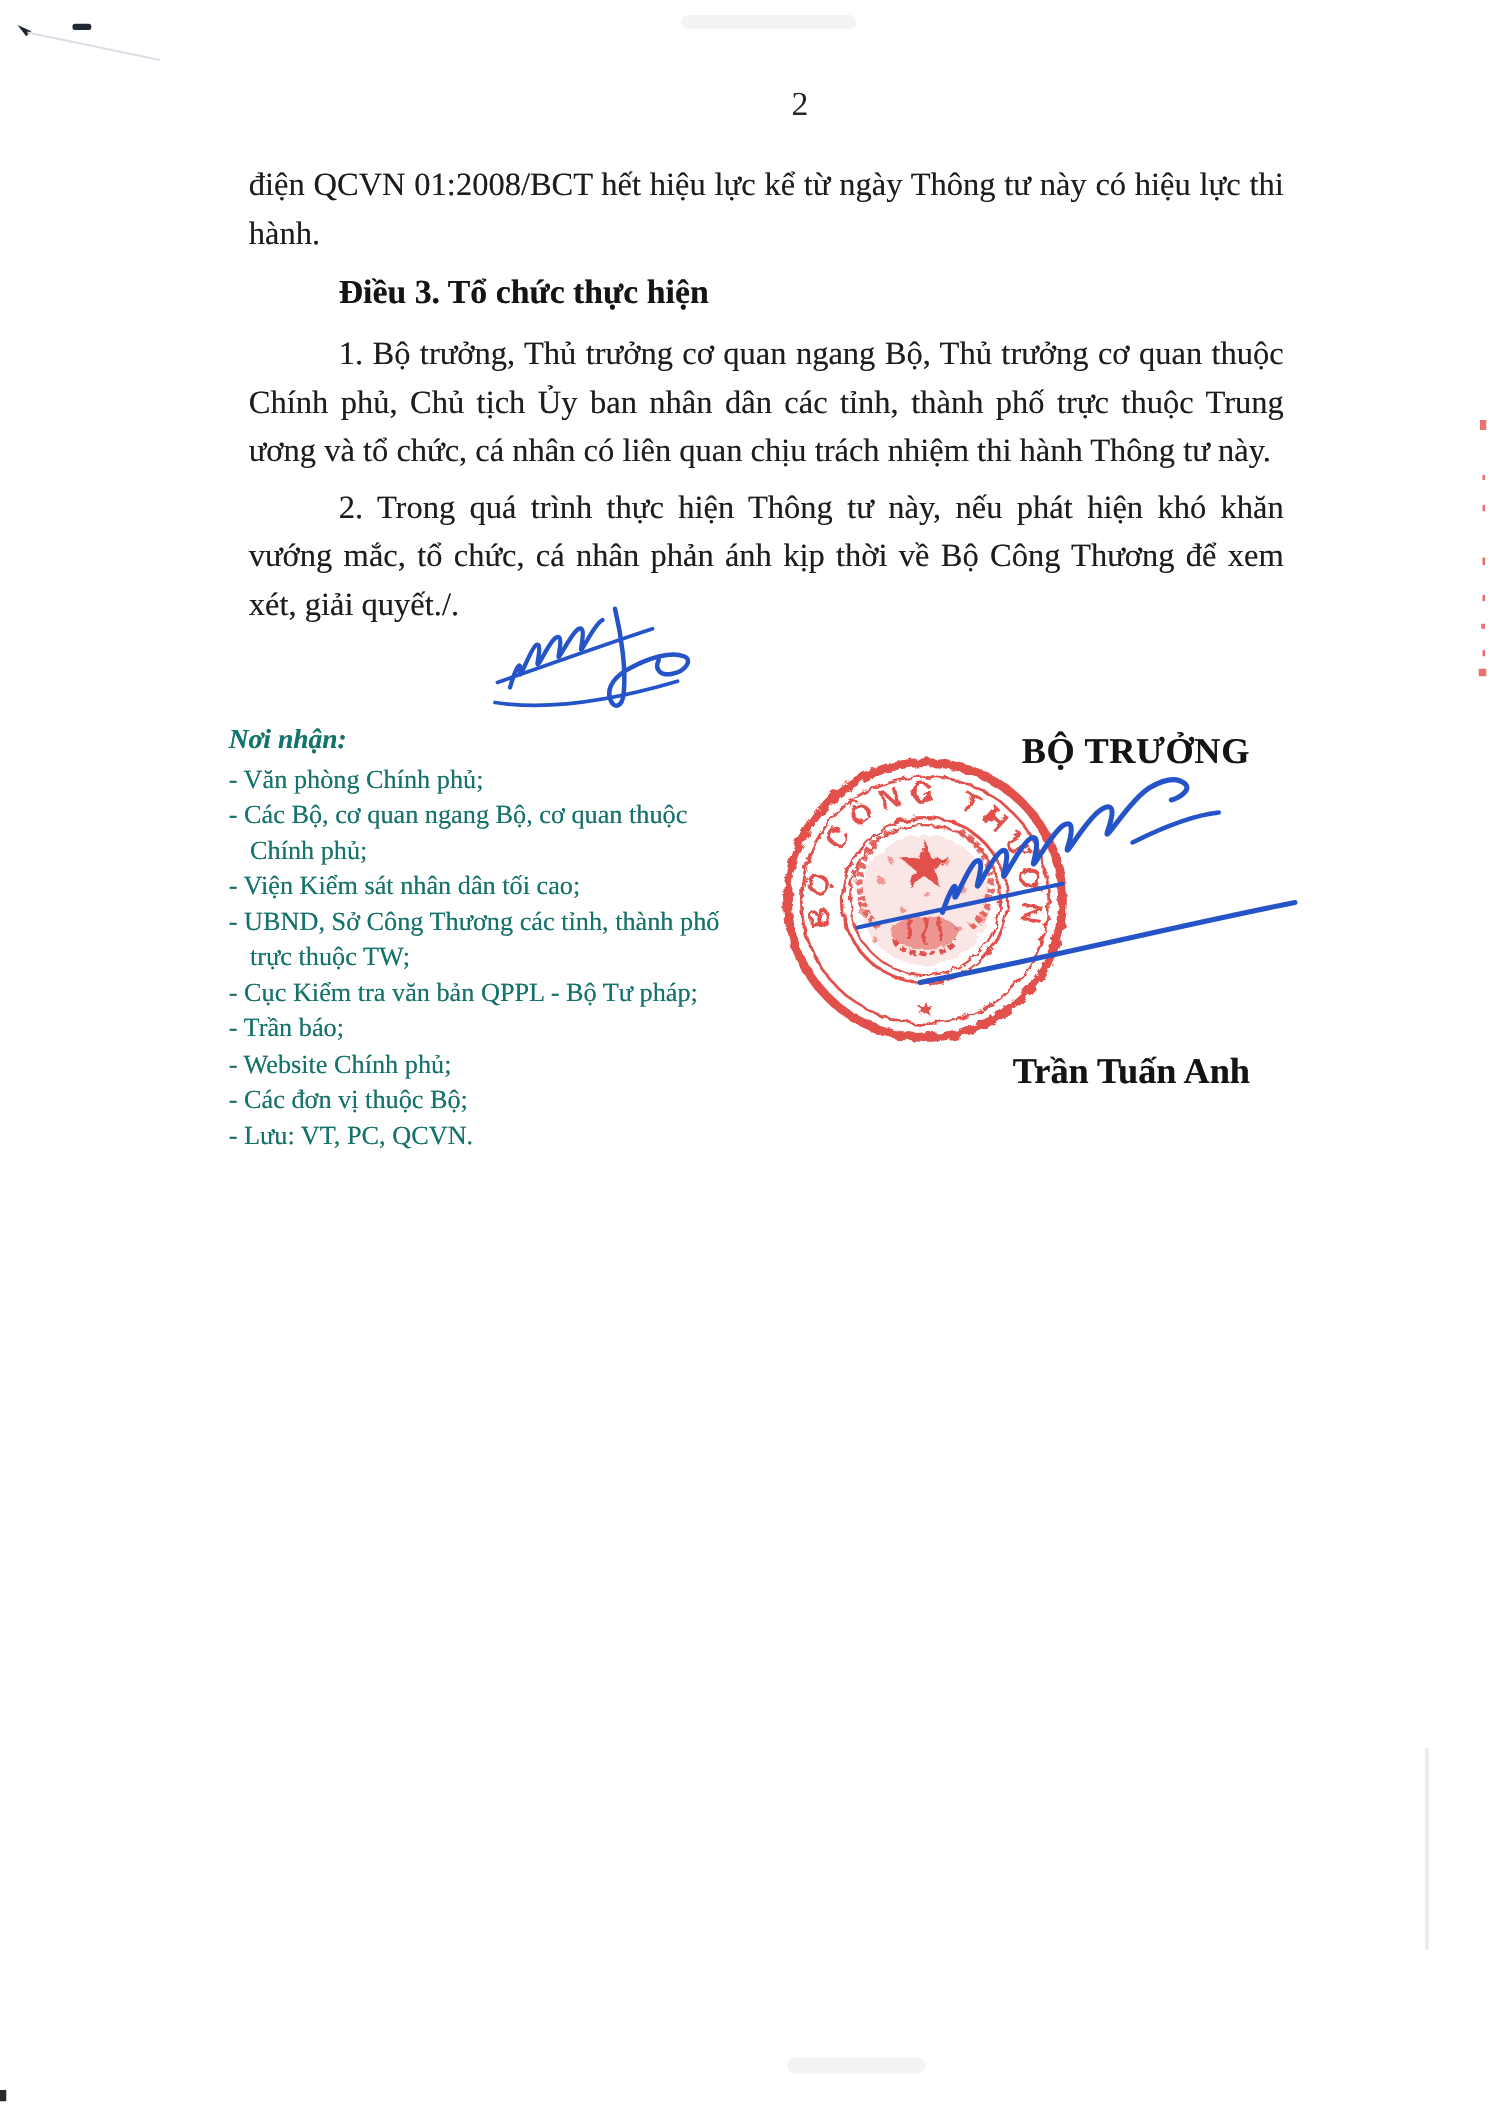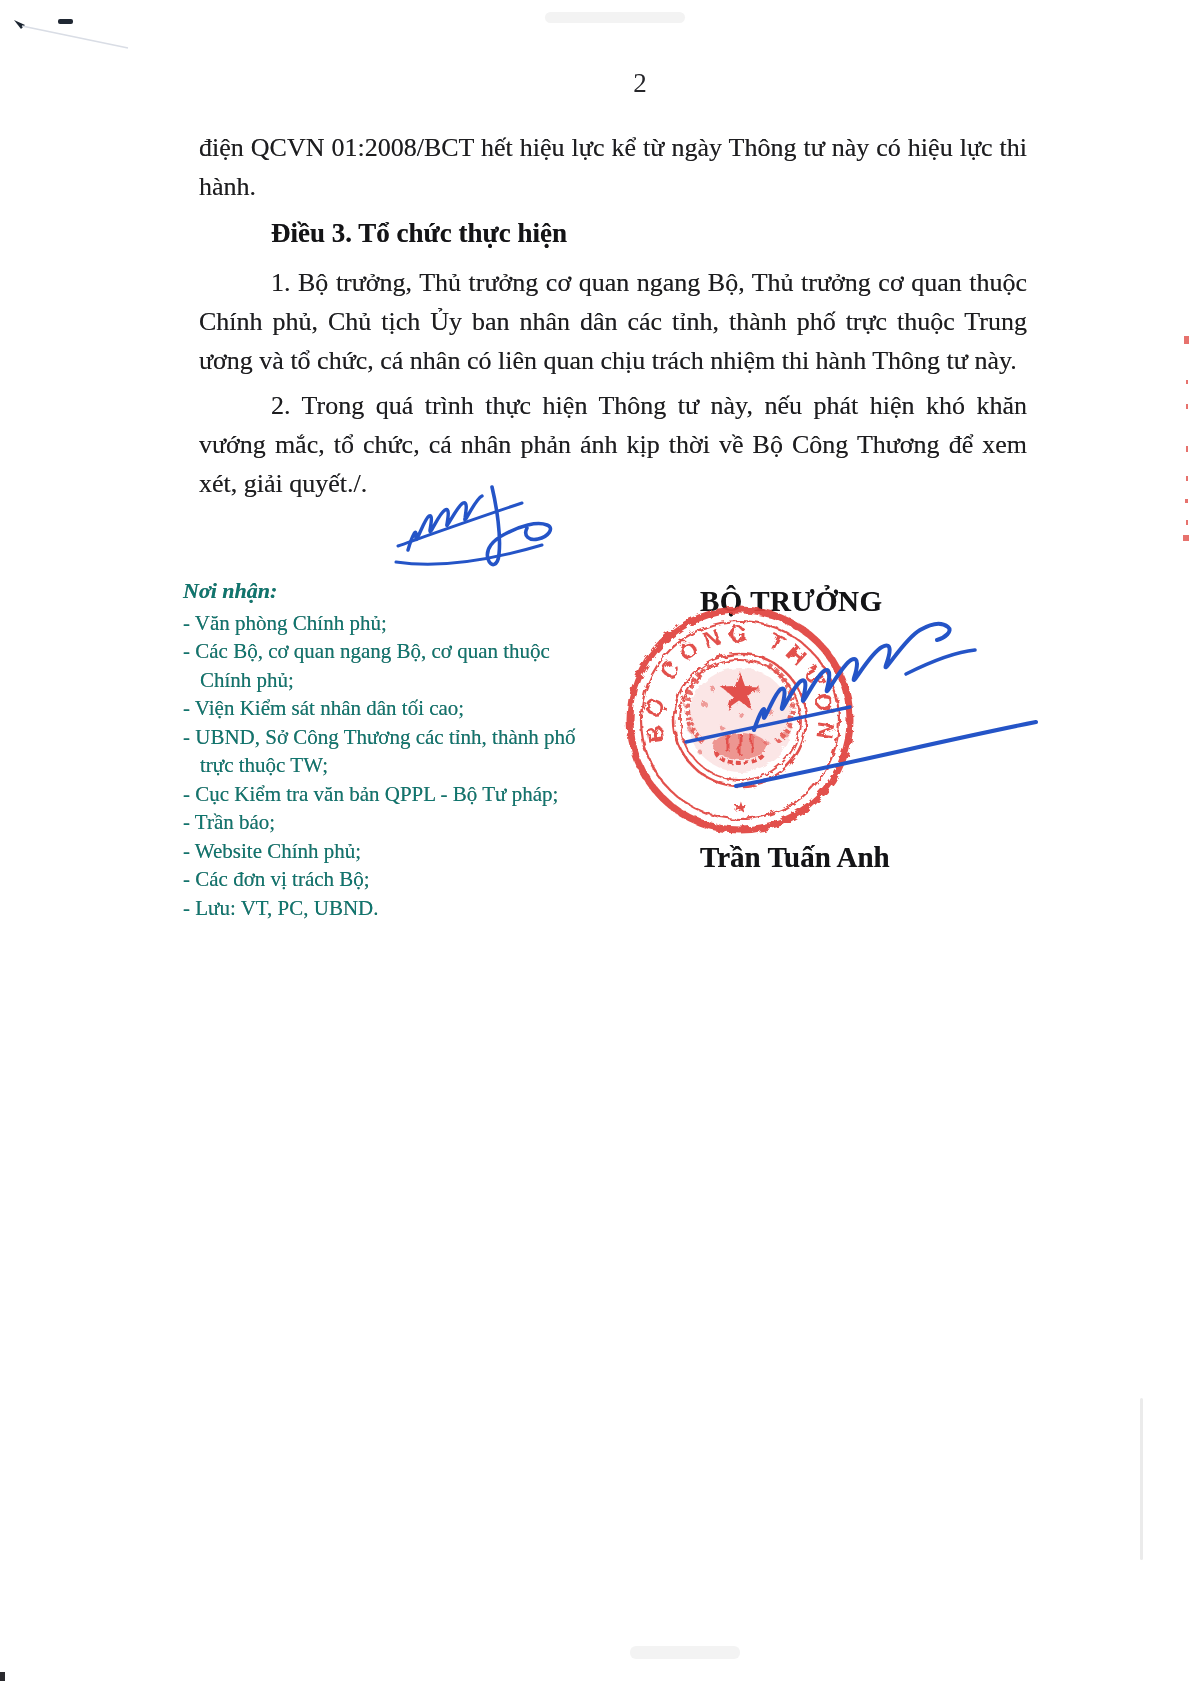--- a/index.html
+++ b/index.html
@@ -29,21 +29,21 @@
   .recipients{
     position:absolute; left:183px; top:577px; width:397px;
     font-size:21px; line-height:28.5px; color:#0f766e;
     text-shadow:0 0 .35px rgba(20,20,25,.5);
   }
   .recipients .label{
     font-size:22px; font-weight:bold; font-style:italic; margin-bottom:3px;
   }
   .recipients .item{ padding-left:17px; text-indent:-17px; }
   .signoff{
-    position:absolute; left:700px; top:582px; width:300px; text-align:left;
+    position:absolute; left:700px; top:582px; width:300px; text-align:right;
     color:#141416;
   }
   .signoff .title{
     font-size:29px; font-weight:bold; letter-spacing:.5px; line-height:38px;
     text-shadow:0 0 .4px rgba(20,20,25,.6);
   }
   .signoff .signer{
     margin-top:219px; font-size:29px; font-weight:bold; line-height:36px;
     text-shadow:0 0 .4px rgba(20,20,25,.6);
   }
@@ -77,22 +77,22 @@
 
   <div class="recipients">
     <div class="label">Nơi nhận:</div>
     <div class="item">- Văn phòng Chính phủ;</div>
     <div class="item">- Các Bộ, cơ quan ngang Bộ,  cơ quan thuộc Chính phủ;</div>
     <div class="item">- Viện Kiểm sát nhân dân tối cao;</div>
     <div class="item">- UBND, Sở Công Thương các tỉnh, thành phố trực thuộc TW;</div>
     <div class="item">- Cục Kiểm tra văn bản QPPL - Bộ Tư pháp;</div>
     <div class="item">- Trần báo;</div>
     <div class="item">- Website Chính phủ;</div>
-    <div class="item">- Các đơn vị trách Bộ;</div>
-    <div class="item">- Lưu: VT,  PC, UBND.</div>
+    <div class="item">- Các đơn vị thuộc Bộ;</div>
+    <div class="item">- Lưu: VT,  PC, QCVN.</div>
   </div>
 
   <div class="signoff">
     <div class="title">BỘ TRƯỞNG</div>
     <div class="signer">Trần Tuấn Anh</div>
   </div>
 
   <svg class="overlay" viewBox="0 0 1193 1685" xmlns="http://www.w3.org/2000/svg">
     <defs>
       <filter id="rough" x="-20%" y="-20%" width="140%" height="140%">

